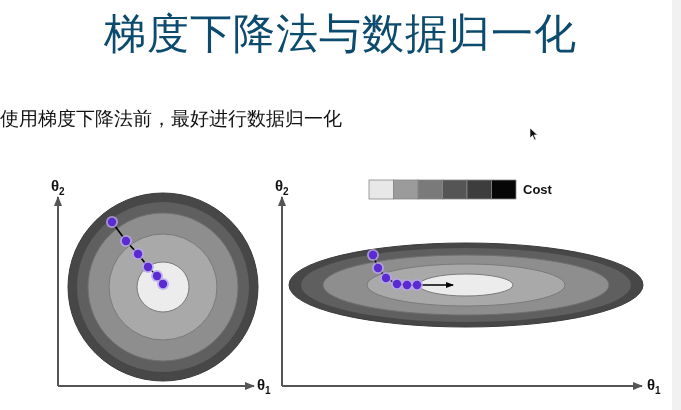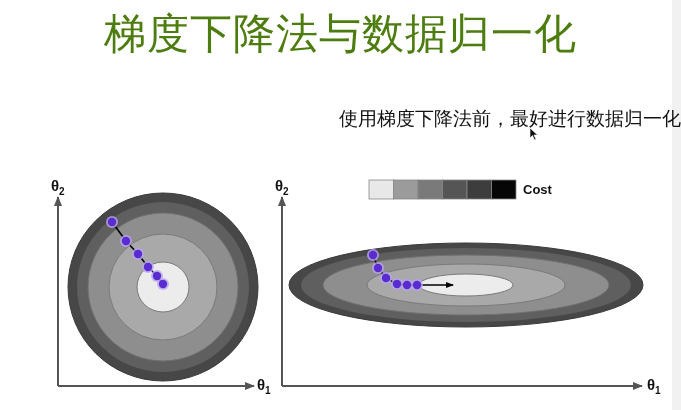--- a/index.html
+++ b/index.html
@@ -5,25 +5,25 @@
   html, body { margin: 0; padding: 0; }
   body {
     width: 681px; height: 410px; overflow: hidden;
     background: #ffffff; position: relative;
     font-family: "DejaVu Sans", sans-serif;
   }
   .slide { position: absolute; left: 0; top: 0; width: 681px; height: 410px; }
   .right-band { position: absolute; left: 672px; top: 0; width: 9px; height: 410px; background: #f1f1f1; }
   .title {
     position: absolute; left: 0; top: 8px; width: 681px; text-align: center;
-    color: #4d7c0f; font-size: 42px; letter-spacing: 1px; line-height: 52px;
+    color: #0c4a6e; font-size: 42px; letter-spacing: 1px; line-height: 52px;
     font-family: "DejaVu Sans", sans-serif;
   }
   .subtitle {
-    position: absolute; left: 0; top: 104px; width: 681px; text-align: right;
+    position: absolute; left: 0; top: 104px; width: 681px; text-align: left;
     color: #111; font-size: 19px; line-height: 28px;
     font-family: "DejaVu Sans", sans-serif;
   }
   .figure { position: absolute; left: 0; top: 0; }
   .axis-label { font-family: "Liberation Sans", sans-serif; font-weight: bold; fill: #111; }
   .cost-label { font-family: "Liberation Sans", sans-serif; font-weight: bold; font-size: 13px; fill: #111; }
   .cursor { position: absolute; left: 529px; top: 127px; }
 </style>
 </head>
 <body>

